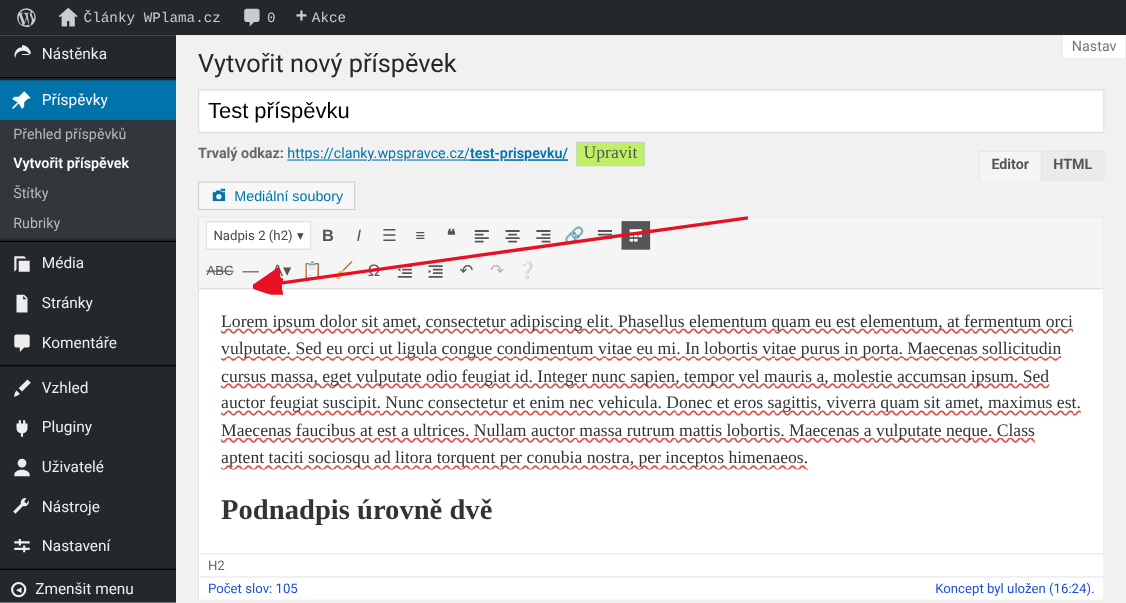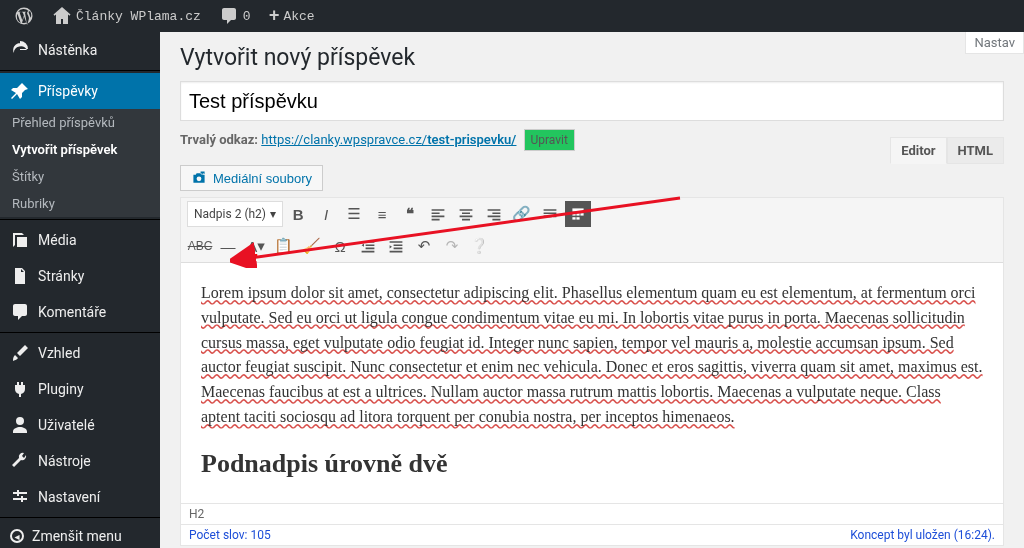--- a/index.html
+++ b/index.html
@@ -14,21 +14,21 @@
 .sidebar .submenu { background: #32373c; }
 .sidebar .submenu .sub-item { padding: 6px 12px; color: #b4b9be; cursor: pointer; font-size: 13px; }
 .sidebar .submenu .sub-item.active { color: #fff; font-weight: 600; }
 .sidebar .sep { height: 5px; border-bottom: 1px solid #000; margin: 2px 0; }
 .content { flex: 1; background: #f1f1f1; padding: 12px 20px 0 20px; overflow: hidden; position: relative; }
 .page-title { font-size: 23px; font-weight: 400; color: #23282d; margin-bottom: 10px; }
 .title-input { width: 100%; height: 40px; padding: 3px 8px; font-size: 20px; border: 1px solid #ddd; background: #fff; box-shadow: inset 0 1px 2px rgba(0,0,0,.07); }
 .permalink { margin: 8px 0 14px 0; font-size: 13px; color: #666; }
 .permalink a { color: #0073aa; text-decoration: underline; }
 .permalink .slug { color: #0073aa; font-weight: 600; text-decoration: underline; }
-.permalink .edit-btn { display: inline-block; padding: 0 6px; height: 22px; line-height: 20px; border: 1px solid #ccc; background: #22c55e; font-size: 12px; color: #555; cursor: pointer; margin-left: 4px; }
+.permalink .edit-btn { display: inline-block; padding: 0 6px; height: 22px; line-height: 20px; border: 1px solid #ccc; background: #bef264; font-size: 16px; color: #555; cursor: pointer; margin-left: 4px; font-family: Liberation Serif, serif; }
 .media-btn { display: inline-flex; align-items: flex-end; gap: 6px; padding: 4px 10px; border: 1px solid #ccc; background: #f7f7f7; font-size: 13px; color: #0073aa; cursor: pointer; }
 .editor-box { margin-top: 6px; border: 1px solid #e5e5e5; background: #fff; }
 .editor-tabs { position: absolute; right: 0; top: -28px; display: flex; }
 .etab { padding: 5px 10px; border: 1px solid #e5e5e5; background: #ebebeb; color: #555; cursor: pointer; font-size: 13px; font-weight: bold; }
 .etab.active { background: #f5f5f5; border-bottom-color: #f5f5f5; }
 .toolbar { background: #f5f5f5; border-bottom: 1px solid #ddd; }
 .toolbar-row { display: flex; align-items: center; padding: 3px 6px; gap: 2px; }
 .tool { width: 26px; height: 26px; display: flex; align-items: center; justify-content: center; cursor: pointer; color: #555; font-size: 15px; font-family: "Segoe UI Symbol", sans-serif; }
 .format-selector { min-width: 90px; height: 26px; padding: 0 6px; border: 1px solid #ddd; background: #fff; font-size: 12px; display: flex; align-items: center; cursor: pointer; }
 .editor-body { padding: 18px 20px; font-family: Georgia, serif; font-size: 16px; line-height: 1.55; color: #333; height: 240px; overflow: hidden; }

